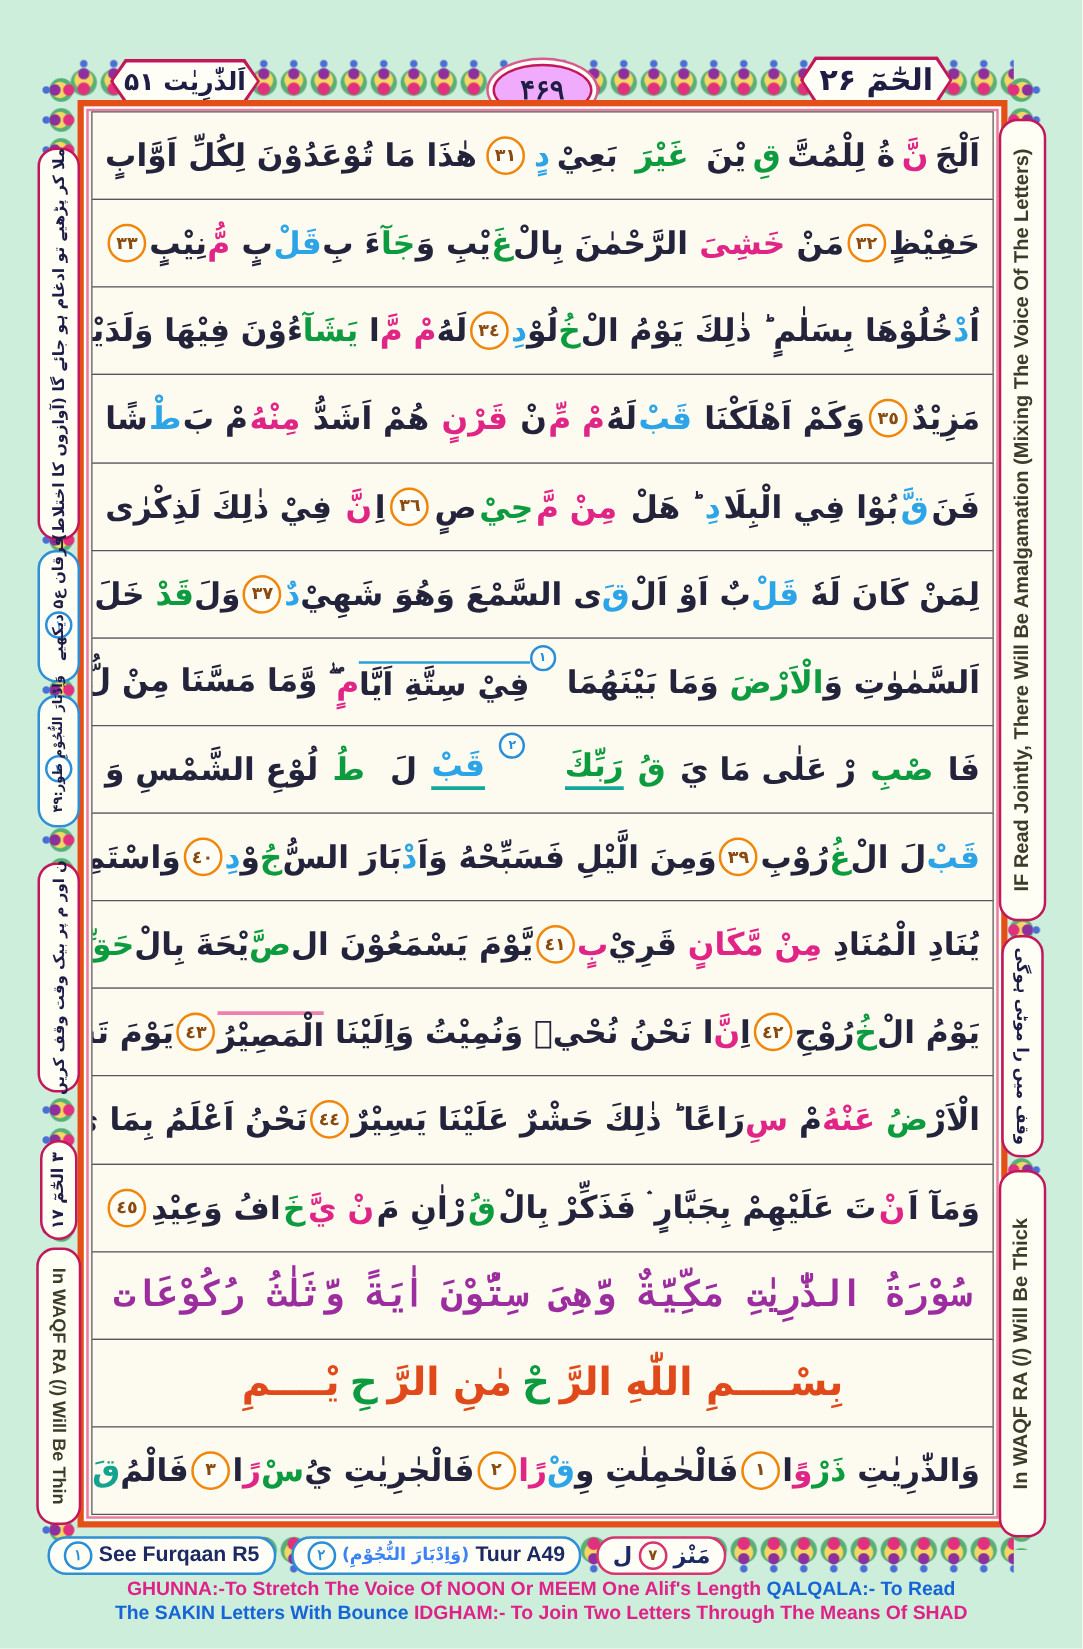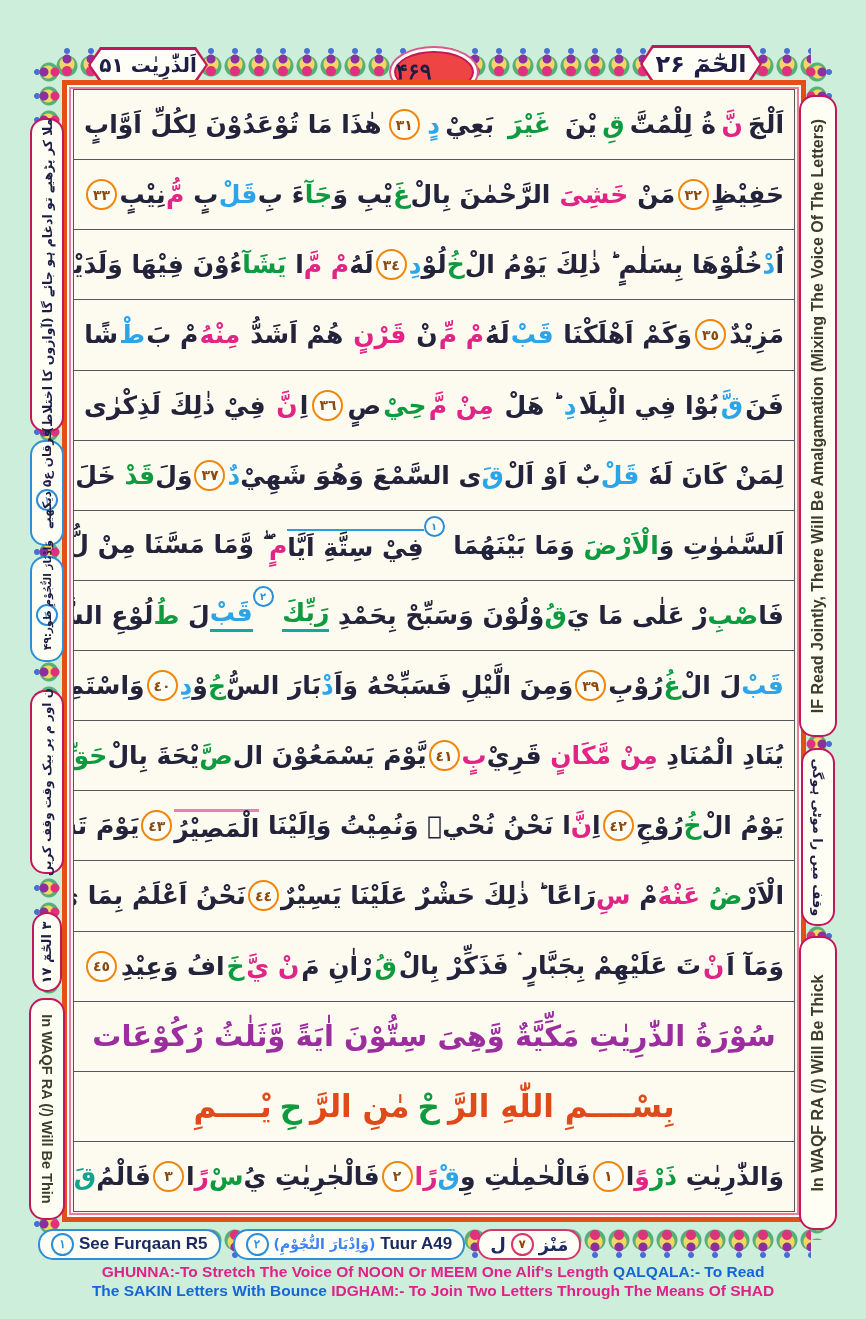--- a/index.html
+++ b/index.html
@@ -29,28 +29,28 @@
   .orn.vr{width:30px;background-repeat:repeat-y;background-size:30px 24px;background-image:
     radial-gradient(circle at 25px 12px,#4a6fd4 2.5px,transparent 3.5px),
     radial-gradient(circle at 18px 12px,#8e2f9e 4px,transparent 5px),
     radial-gradient(circle at 7px 12px,#e0307e 4px,transparent 5px),
     radial-gradient(circle at 14px 12px,#f2d862 6px,transparent 7px),
     radial-gradient(circle at 13px 12px,#58b077 9px,transparent 10px);}
 
   
   .oct{position:absolute;background:#c2185b;clip-path:polygon(12px 0,calc(100% - 12px) 0,100% 50%,calc(100% - 12px) 100%,12px 100%,0 50%);padding:2.5px;box-sizing:border-box;}
   .oct .in{width:100%;height:100%;background:#fffef6;clip-path:polygon(11px 0,calc(100% - 11px) 0,100% 50%,calc(100% - 11px) 100%,11px 100%,0 50%);display:flex;align-items:center;justify-content:center;font-family:"DejaVu Sans",sans-serif;font-weight:700;color:#1d1d46;direction:rtl;}
-  .oval{position:absolute;background:#ef4444;border:2px solid #c2185b;border-radius:50%;box-shadow:0 0 0 3px #fffef6,0 0 0 5px #d85a8e;display:flex;align-items:center;justify-content:flex-start;font-family:Liberation Serif, serif;font-weight:700;color:#1d1d46;}
+  .oval{position:absolute;background:#f0abfc;border:2px solid #c2185b;border-radius:50%;box-shadow:0 0 0 3px #fffef6,0 0 0 5px #d85a8e;display:flex;align-items:center;justify-content:center;font-family:Liberation Serif, serif;font-weight:700;color:#1d1d46;}
 
   
   #sheet{position:absolute;left:62px;top:80px;width:744px;height:1142px;box-sizing:border-box;background:#fdf8ea;border:5px solid #e44f17;box-shadow:inset 0 0 0 2px #ffffff,inset 0 0 0 4px #e87da0;padding:5px 6px;display:flex;flex-direction:column;}
   .row{flex:1;border:1px solid #55565e;margin-top:-1px;background:#fdfaf0;overflow:hidden;}
   .ri{display:flex;direction:rtl;justify-content:space-between;align-items:center;width:100%;height:100%;padding:0 10px;box-sizing:border-box;font-family:"DejaVu Sans",sans-serif;font-weight:700;font-size:25px;color:#23233c;}
   .row.center .ri{justify-content:center;gap:8px;}
-  .row.surah .ri{font-size:29px;}
+  .row.surah .ri{font-size:29px;font-family:Liberation Mono, monospace;}
   .row.bism .ri{font-size:31px;}
   .sg{white-space:pre;}
   .c-ink{color:#23233c}.c-green{color:#0d9b3f}.c-pink{color:#e02586}.c-blue{color:#2ba4e8}
   .c-teal{color:#14a38f}.c-red{color:#e04a1a}.c-purple{color:#9b2d9e}
   .u-ob{border-top:2.5px solid #2a9fd8;padding-top:2px;}
   .u-ut{border-bottom:3px solid #16a79b;padding-bottom:2px;}
   .u-op{border-top:3px solid #ef7fb0;padding-top:2px;}
   .vn{display:inline-flex;flex:none;align-items:center;justify-content:center;width:27px;height:27px;border:2px solid #f0860a;border-radius:50%;font-size:14px;color:#8a4a10;background:#fffef6;margin:0 2px;}
   .m{display:inline-flex;flex:none;align-items:center;justify-content:center;width:17px;height:17px;border:2px solid #2a8fd8;border-radius:50%;font-size:10px;color:#2a8fd8;background:#fffef6;align-self:flex-start;margin-top:5px;}
 
@@ -202,21 +202,20 @@
           <span class="sg c-pink">مٍ</span>
           <span class="sg c-ink"> ۖ وَّمَا مَسَّنَا مِنْ لُّ</span>
         </div>
       </div>
       <div class="row">
         <div class="ri">
           <span class="sg c-ink">فَا</span>
           <span class="sg c-green">صْبِ</span>
           <span class="sg c-ink">رْ عَلٰى مَا يَ</span>
           <span class="sg c-green">قُ</span>
-          <span class="sg c-ink">وْلُوْنَ وَسَبِّحْ بِحَمْدِ </span>
           <span class="sg c-green u-ut">رَبِّكَ</span>
           <span class="sg c-ink"> </span>
           <span class="m">۲</span>
           <span class="sg c-blue u-ut">قَبْ</span>
           <span class="sg c-ink">لَ </span>
           <span class="sg c-green">طُ</span>
           <span class="sg c-ink">لُوْعِ الشَّمْسِ وَ</span>
         </div>
       </div>
       <div class="row">

